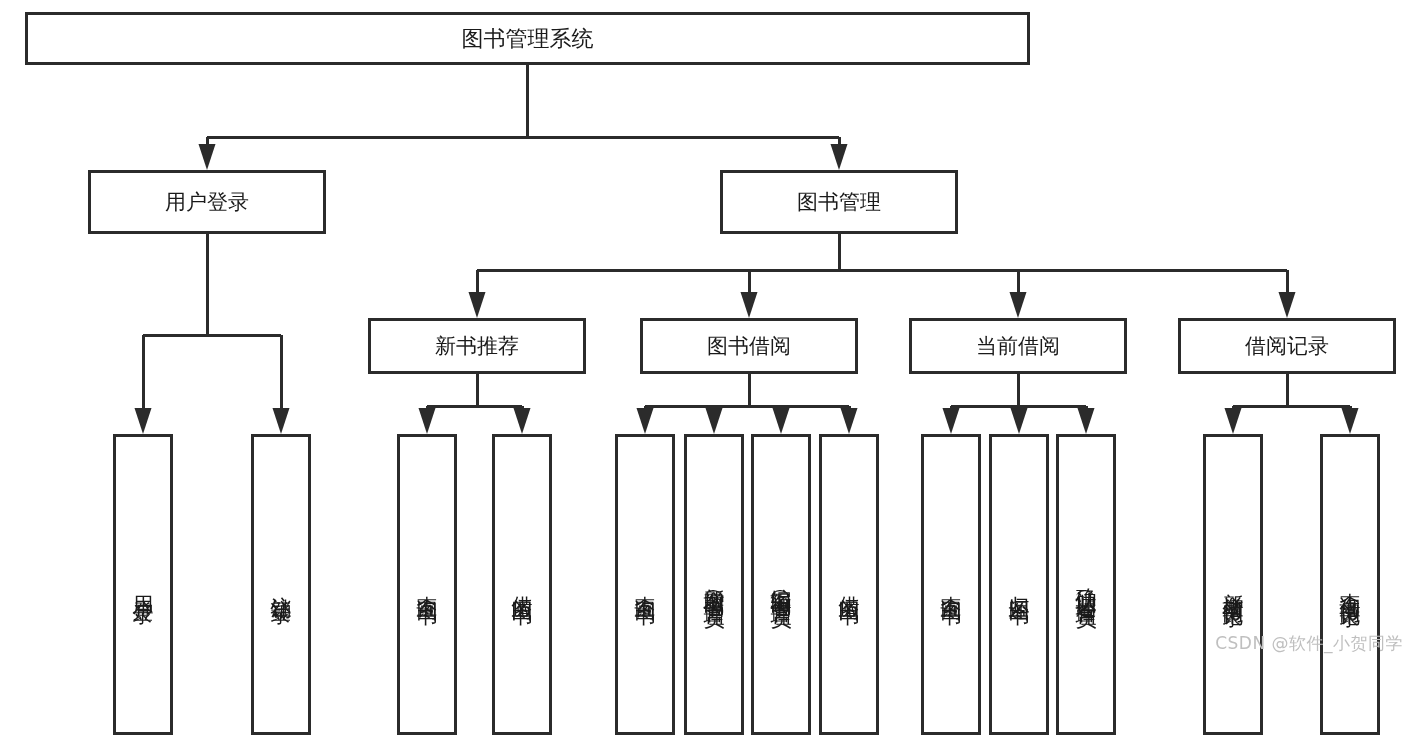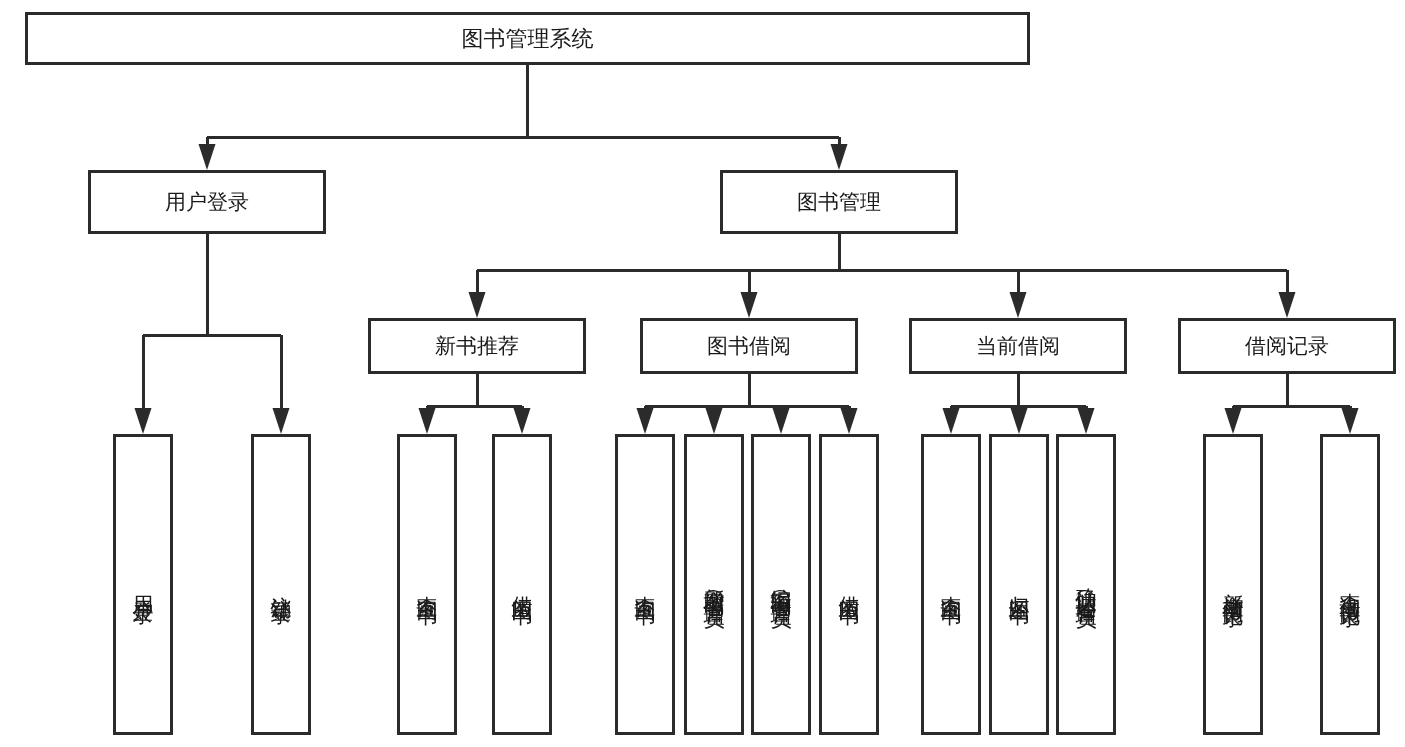--- a/index.html
+++ b/index.html
@@ -185,13 +185,14 @@
       <div class="leaf-label-wrap" style="left: 607px; top: 434px; width: 60px; height: 301px;">查询图书</div>
       <div class="leaf-label-wrap" style="left: 676px; top: 434px; width: 60px; height: 301px;">新增图书（管理员）</div>
       <div class="leaf-label-wrap" style="left: 743px; top: 434px; width: 60px; height: 301px;">编辑图书（管理员）</div>
       <div class="leaf-label-wrap" style="left: 811px; top: 434px; width: 60px; height: 301px;">借阅图书</div>
       <div class="leaf-label-wrap" style="left: 913px; top: 434px; width: 60px; height: 301px;">查询图书</div>
       <div class="leaf-label-wrap" style="left: 981px; top: 434px; width: 60px; height: 301px;">归还图书</div>
       <div class="leaf-label-wrap" style="left: 1048px; top: 434px; width: 60px; height: 301px;">确认归还（管理员）</div>
       <div class="leaf-label-wrap" style="left: 1195px; top: 434px; width: 60px; height: 301px;">新增借阅记录</div>
       <div class="leaf-label-wrap" style="left: 1312px; top: 434px; width: 60px; height: 301px;">查询借阅记录</div>
     </div>
+  <div class="watermark">CSDN @软件_小贺同学</div>
 </div>
 
 </body></html>

